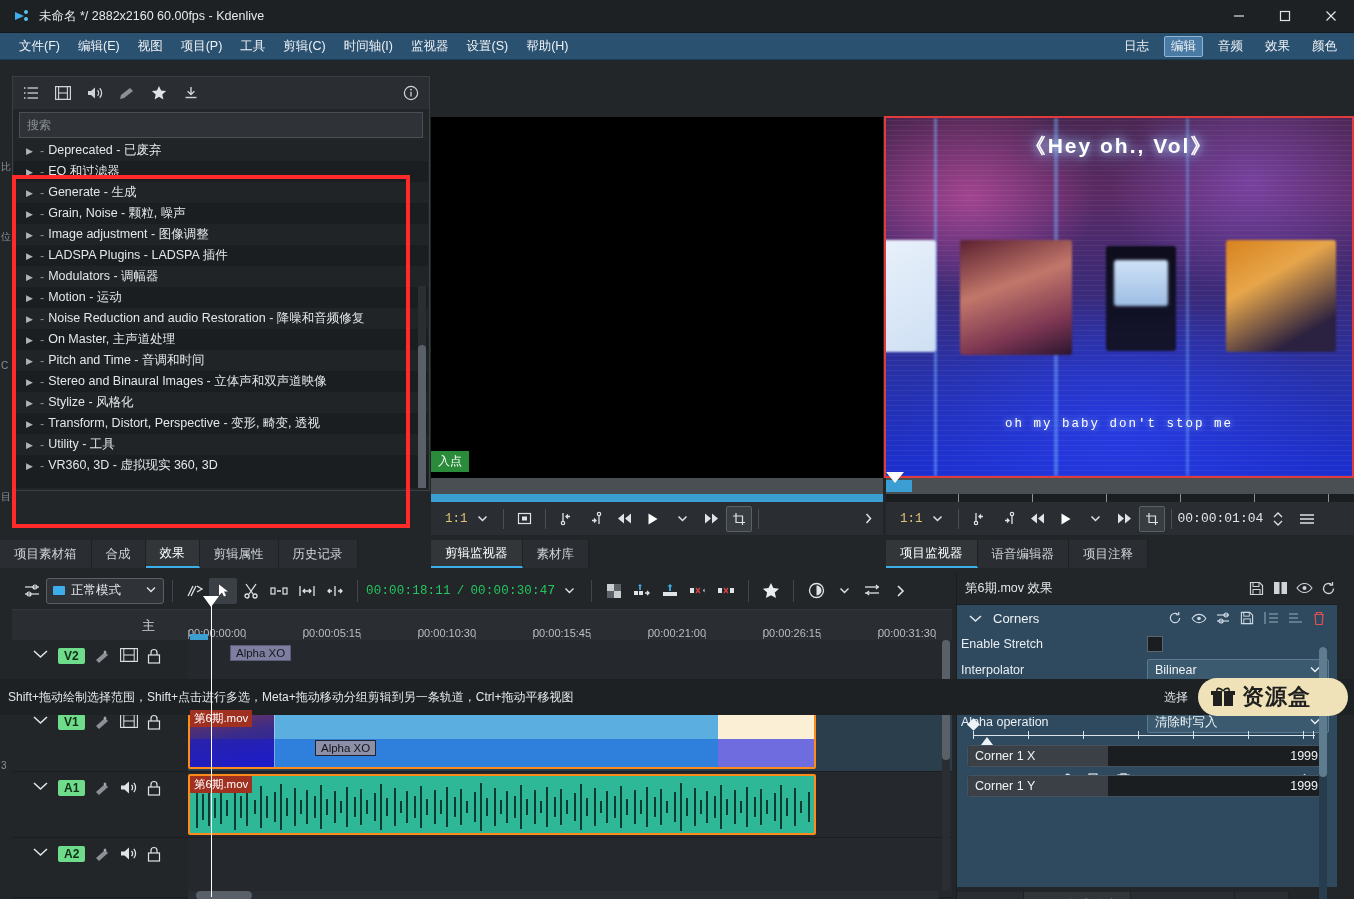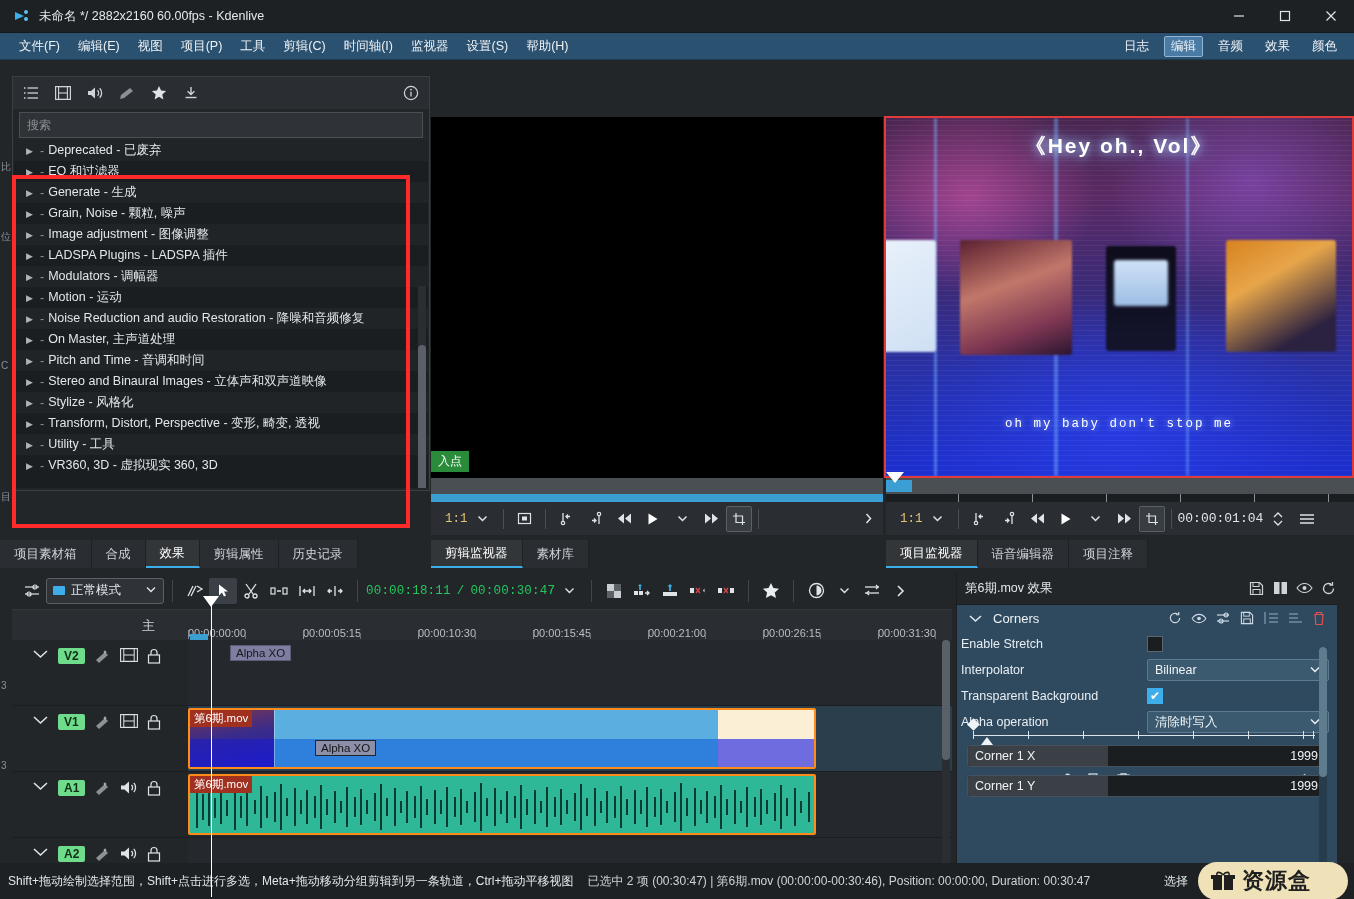--- a/index.html
+++ b/index.html
@@ -3,21 +3,21 @@
 <meta charset="utf-8">
 <style>
   * { box-sizing: border-box; margin: 0; padding: 0; }
   html, body {
     width: 1354px; height: 899px;
     background: #232629;
     font-family: "Liberation Sans", "DejaVu Sans", sans-serif;
     font-size: 12px; color: #d8dbdf;
     overflow: hidden;
   }
-  .app { position: relative; width: 1354px; height: 899px; }
+  .app { position: relative; width: 1354px; height: 715px; }
 
   
   .titlebar {
     height: 33px; background: #1e2124; display: flex; align-items: center;
     border-bottom: 1px solid #15171a;
   }
   .titlebar .tlogo { width: 16px; height: 16px; margin: 0 9px 0 14px; position: relative; }
   .titlebar .tlogo:before {
     content:""; position:absolute; left:1px; top:4px; width:9px; height:8px;
     background:#3daee9; clip-path: polygon(0 0,100% 50%,0 100%);
@@ -1222,21 +1222,20 @@
         <div class="dtab active">效果/合成堆栈</div>
         <div class="dtab">时间重新映射</div>
         <div class="dtab">字幕</div>
       </div>
     </div>
 
   </div>
 
   <div class="statusbar">
     <span class="tip"><b>Shift</b><span>+拖动绘制选择范围，</span><b>Shift</b><span>+点击进行多选，</span><b>Meta</b><span>+拖动移动分组剪辑到另一条轨道，</span><b>Ctrl</b><span>+拖动平移视图</span></span>
-    <span class="sel">已选中 2 项 (00:30:47) | 第6期.mov (00:00:00-00:30:46), Position: 00:00:00, Duration: 00:30:47</span>
     <span class="right">
       <span>选择</span>
       <span class="watermark">
         <span class="wm-box">
           <svg width="26" height="24" viewBox="0 0 26 24">
             <path d="M3 9h20v12H3z" fill="#1f1f1f"></path>
             <path d="M1 6h24v4H1z" fill="#1f1f1f"></path>
             <path d="M13 6v15" stroke="#efe2b8" stroke-width="2"></path>
             <path d="M13 6c-3-4-7-3-6 0M13 6c3-4 7-3 6 0" stroke="#1f1f1f" stroke-width="1.6" fill="none"></path>
           </svg>

